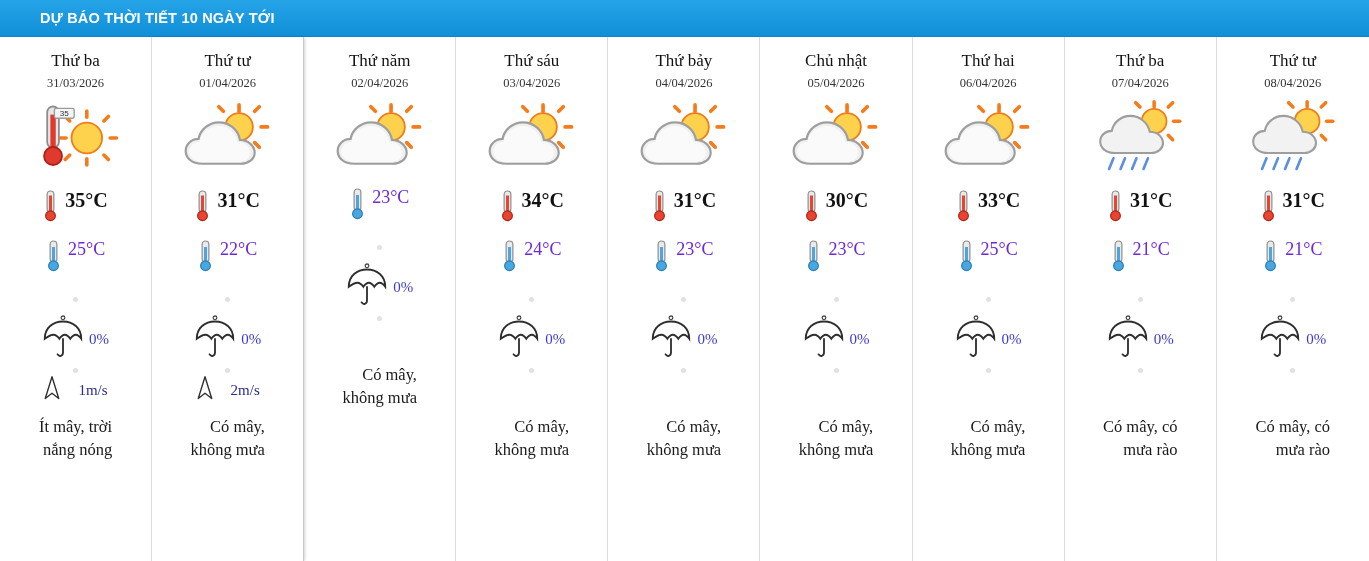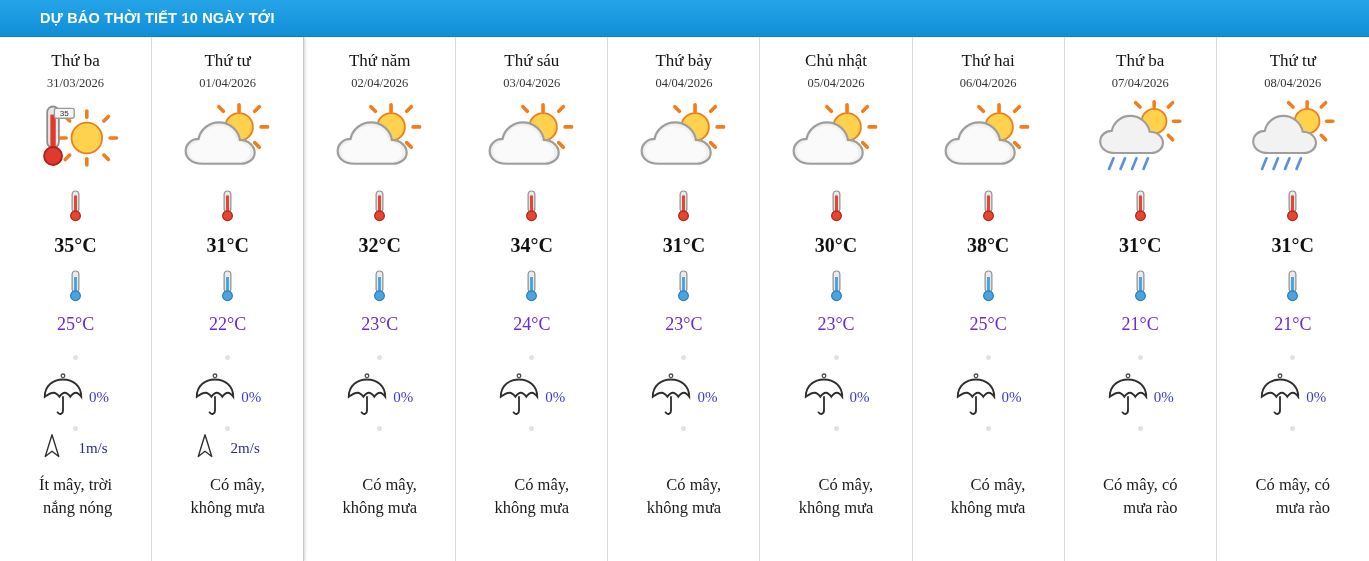--- a/index.html
+++ b/index.html
@@ -78,25 +78,24 @@
   .icon-wrap {
     height: 74px;
     margin-top: 10px;
     display: flex;
     align-items: center;
     justify-content: center;
     width: 100%;
   }
   .temp-row {
     display: flex;
-    align-items: center;
+    align-items: flex-start;
     justify-content: center;
     gap: 7px;
     width: 100%;
-    flex-direction: column;
   }
   .temp-hi {
     margin-top: 14px;
   }
   .temp-lo {
     margin-top: 12px;
   }
   .temp-hi .temp-val {
     font-size: 20px;
     font-weight: bold;
@@ -304,28 +303,20 @@
           <line x1="45" y1="9" x2="40" y2="4"></line>
         </g>
       </g>
       <g>
         <path d="M22 66 C10 66 4 59 4 52 C4 45 10 39 18 39 C20 28 30 21 40 21 C52 21 61 29 63 40 C72 40 79 47 79 54 C79 61 72 66 64 66 Z" fill="#f0f0f0" stroke="#9e9e9e" stroke-width="2.4"></path>
         <path d="M22 64 C13 64 8 58 8 52 C8 47 13 42 19 42 C21 32 30 25 40 25 C50 25 58 32 60 42 C68 42 74 48 74 54 C74 60 68 64 62 64 Z" fill="#fafafa" stroke="none"></path>
       </g>
     </g>
   </svg>
         </div>
-        <div class="temp-row temp-hi">
-          <span><svg viewBox="0 0 20 44" width="15" height="34" xmlns="http://www.w3.org/2000/svg">
-    <rect x="5.5" y="2" width="9" height="28" rx="4.5" fill="#eaeaea" stroke="#8d8d8d" stroke-width="1.6"></rect>
-    <rect x="8" y="8" width="4" height="24" fill="#e8442f"></rect>
-    <circle cx="10" cy="35" r="6.5" fill="#e8442f" stroke="#a8281c" stroke-width="1.6"></circle>
-  </svg></span>
-          <span class="temp-val">32°C</span>
-        </div>
         <div class="temp-row temp-lo">
           <span><svg viewBox="0 0 20 44" width="15" height="34" xmlns="http://www.w3.org/2000/svg">
     <rect x="5.5" y="2" width="9" height="28" rx="4.5" fill="#eaeaea" stroke="#8d8d8d" stroke-width="1.6"></rect>
     <rect x="8" y="10" width="4" height="22" fill="#4aa6e0"></rect>
     <circle cx="10" cy="35" r="6.5" fill="#4aa6e0" stroke="#2a7fb5" stroke-width="1.6"></circle>
   </svg></span>
           <span class="temp-val">23°C</span>
         </div>
         <div class="dot-sep"></div>
         <div class="rain-row">
@@ -526,21 +517,21 @@
       </g>
     </g>
   </svg>
         </div>
         <div class="temp-row temp-hi">
           <span><svg viewBox="0 0 20 44" width="15" height="34" xmlns="http://www.w3.org/2000/svg">
     <rect x="5.5" y="2" width="9" height="28" rx="4.5" fill="#eaeaea" stroke="#8d8d8d" stroke-width="1.6"></rect>
     <rect x="8" y="8" width="4" height="24" fill="#e8442f"></rect>
     <circle cx="10" cy="35" r="6.5" fill="#e8442f" stroke="#a8281c" stroke-width="1.6"></circle>
   </svg></span>
-          <span class="temp-val">38°C</span>
+          <span class="temp-val">33°C</span>
         </div>
         <div class="temp-row temp-lo">
           <span><svg viewBox="0 0 20 44" width="15" height="34" xmlns="http://www.w3.org/2000/svg">
     <rect x="5.5" y="2" width="9" height="28" rx="4.5" fill="#eaeaea" stroke="#8d8d8d" stroke-width="1.6"></rect>
     <rect x="8" y="10" width="4" height="22" fill="#4aa6e0"></rect>
     <circle cx="10" cy="35" r="6.5" fill="#4aa6e0" stroke="#2a7fb5" stroke-width="1.6"></circle>
   </svg></span>
           <span class="temp-val">25°C</span>
         </div>
         <div class="dot-sep"></div>

